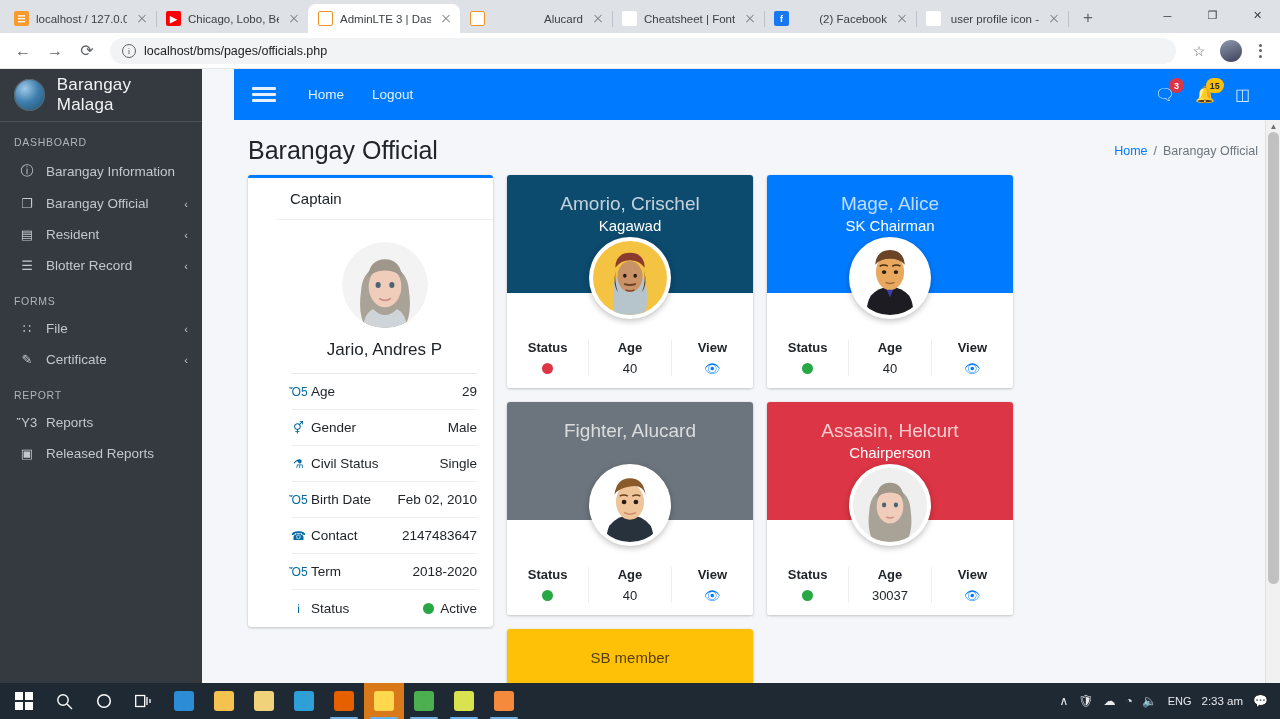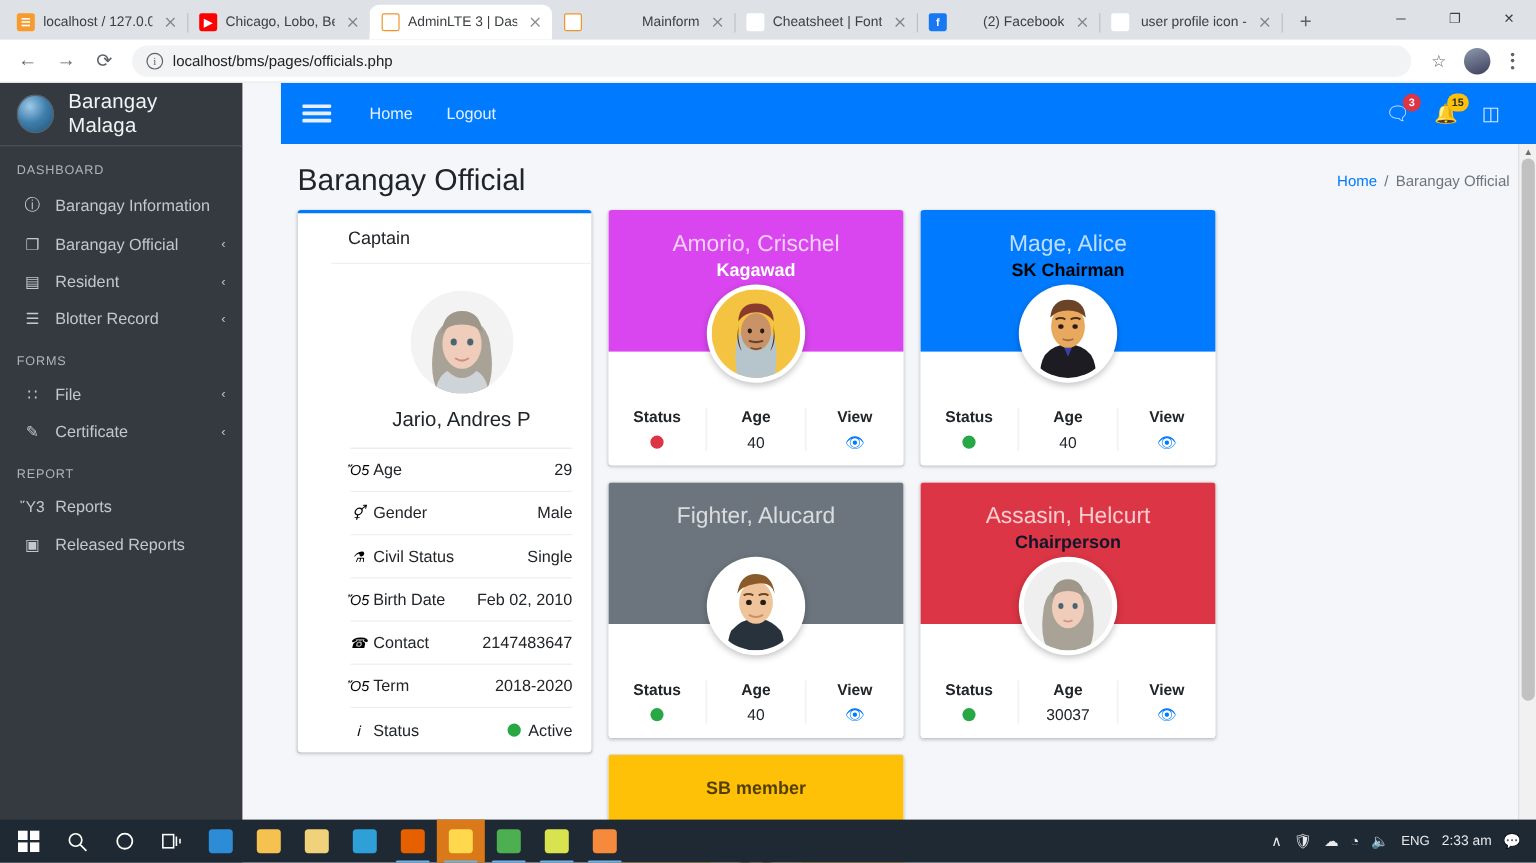--- a/index.html
+++ b/index.html
@@ -137,30 +137,30 @@
   .capavatar { width: 86px; height: 86px; margin: 8px auto 0 auto; border-radius: 50%;
     overflow: hidden; display: block; }
   .capname { text-align: center; font-size: 17px; color: #212529; padding: 12px 0 13px 0;
     border-bottom: 1px solid #e6e8ea; font-weight: 400; }
   .caplist { list-style: none; }
   .caplist li { display: flex; align-items: center; padding: 10px 0;
     border-bottom: 1px solid #eceeef; font-size: 13.5px; color: #212529; }
   .caplist li:last-child { border-bottom: 0; }
   .caplist .lbl { display: flex; align-items: center; gap: 6px; }
   .caplist .ico { width: 13px; display: inline-flex; justify-content: center;
-    font-size: 12px; color: #000000; font-style: italic; }
+    font-size: 12px; color: #0369a1; }
   .caplist .val { margin-left: auto; font-size: 13.5px; color: #212529;
     display: flex; align-items: center; gap: 6px; }
   .dot { width: 11px; height: 11px; border-radius: 50%; display: inline-block; }
 
   .ocard { width: 246px; border-radius: 3px; overflow: hidden; background: #fff;
     box-shadow: 0 0 1px rgba(0,0,0,.125), 0 1px 3px rgba(0,0,0,.2); }
   .ocard .ohead { height: 118px; padding-top: 18px; text-align: center; position: relative; }
   .ocard .oname { font-size: 19px; font-weight: 400; }
-  .ocard .orole { font-size: 15px; font-weight: bold; margin-top: 2px; }
+  .ocard .orole { font-size: 15px; font-weight: normal; margin-top: 2px; }
   .ocard .oavwrap { position: absolute; left: 50%; top: 62px; transform: translateX(-50%);
     width: 82px; height: 82px; border-radius: 50%; background: #fff; padding: 4px;
     box-shadow: 0 2px 6px rgba(0,0,0,.25); }
   .ocard .oav { width: 74px; height: 74px; border-radius: 50%; overflow: hidden; }
   .ocard .ofoot { padding: 47px 0 12px 0; display: flex; text-align: center; background:#fff;}
   .ocard .ofoot > div { flex: 1; border-right: 1px solid #eceeef; }
   .ocard .ofoot > div:last-child { border-right: 0; }
   .ocard .fh { font-size: 13px; font-weight: bold; color: #212529; }
   .ocard .fv { font-size: 13px; color: #212529; margin-top: 6px;
      display:flex; align-items:center; justify-content:center; min-height:14px;}
@@ -208,21 +208,21 @@
           <span class="tclose"></span>
           <span class="tsep"></span>
         </div>
         <div class="tab active">
           <span class="favicon fv-adminlte">▣</span>
           <span class="tlabel">AdminLTE 3 | Dash</span>
           <span class="tclose"></span>
         </div>
         <div class="tab">
           <span class="favicon fv-adminlte">▣</span>
-          <span class="tlabel">Mainform</span>
+          <span class="tlabel">Alucard</span>
           <span class="tclose"></span>
           <span class="tsep"></span>
         </div>
         <div class="tab">
           <span class="favicon fv-fontawesome">■</span>
           <span class="tlabel">Cheatsheet | Font</span>
           <span class="tclose"></span>
           <span class="tsep"></span>
         </div>
         <div class="tab">
@@ -433,21 +433,21 @@
                       <span>Active</span>
                     </span>
                   </li>
                 </ul>
             </div>
           </div>
         </div>
 
         <div class="colright" id="officials-host">
             <div class="ocard">
-              <div class="ohead" style="background:#d946ef">
+              <div class="ohead" style="background:#0c4a6e">
                 <div class="oname" style="color:rgba(255,255,255,.75)">Amorio, Crischel</div>
                 <div class="orole" style="color:#ffffff">Kagawad</div>
                 <div class="oavwrap">
                   <div class="oav"><svg viewBox="0 0 100 100" width="74" height="74">
                       <rect width="100" height="100" fill="#f5c342"></rect>
                       <path d="M28 60 q-3 22 2 42 h40 q5 -20 2 -42 q-3 -18 -22 -18 q-19 0 -22 18z" fill="#b6c4cb"></path>
                       <ellipse cx="50" cy="48" rx="17" ry="21" fill="#c99367"></ellipse>
                       <path d="M30 36 q1 -20 20 -20 q19 0 20 20 q-8 -10 -20 -10 q-12 0 -20 10z" fill="#8b3a2e"></path>
                       <path d="M31 40 q-5 18 3 30 q-6 -16 -3 -30z M69 40 q5 18 -3 30 q6 -16 3 -30z" fill="#4b2c1e"></path>
                       <ellipse cx="43" cy="47" rx="2.4" ry="2.8" fill="#2b1a10"></ellipse>
@@ -472,21 +472,21 @@
                   <div class="fh">View</div>
                   <div class="fv">
                     <span class="eye">👁</span>
                   </div>
                 </div>
               </div>
             </div>
             <div class="ocard">
               <div class="ohead" style="background:#007bff">
                 <div class="oname" style="color:rgba(255,255,255,.75)">Mage, Alice</div>
-                <div class="orole" style="color:#000000">SK Chairman</div>
+                <div class="orole" style="color:#ffffff">SK Chairman</div>
                 <div class="oavwrap">
                   <div class="oav"><svg viewBox="0 0 100 100" width="74" height="74">
                       <rect width="100" height="100" fill="#fff"></rect>
                       <path d="M24 74 q10 -12 26 -12 q16 0 26 12 q6 10 6 28 h-64 q0 -18 6 -28z" fill="#1c1c22"></path>
                       <path d="M44 62 h12 l-6 14z" fill="#3b3fa8"></path>
                       <ellipse cx="50" cy="42" rx="19" ry="24" fill="#e8a95f"></ellipse>
                       <path d="M30 32 q2 -20 20 -20 q18 0 20 20 q-7 -8 -20 -8 q-13 0 -20 8z" fill="#6b4326"></path>
                       <ellipse cx="42" cy="42" rx="3" ry="2.6" fill="#2a1c12"></ellipse>
                       <ellipse cx="58" cy="42" rx="3" ry="2.6" fill="#2a1c12"></ellipse>
                       <path d="M36 34 q6 -3 11 0 M53 34 q6 -3 11 0" stroke="#4a2e19" stroke-width="2.2" fill="none"></path>
@@ -544,21 +544,21 @@
                   <div class="fh">View</div>
                   <div class="fv">
                     <span class="eye">👁</span>
                   </div>
                 </div>
               </div>
             </div>
             <div class="ocard">
               <div class="ohead" style="background:#dc3545">
                 <div class="oname" style="color:rgba(255,255,255,.75)">Assasin, Helcurt</div>
-                <div class="orole" style="color:#0f172a">Chairperson</div>
+                <div class="orole" style="color:#ffffff">Chairperson</div>
                 <div class="oavwrap">
                   <div class="oav"><svg viewBox="0 0 100 100" width="74" height="74">
                       <rect width="100" height="100" fill="#efefef"></rect>
                       <path d="M22 58 q-4 30 8 45 h40 q12 -15 8 -45 q-2 -30 -28 -30 q-26 0 -28 30z" fill="#a9a296"></path>
                       <ellipse cx="50" cy="52" rx="18" ry="23" fill="#f0cdbb"></ellipse>
                       <path d="M31 42 q2 -22 19 -22 q17 0 19 22 q-6 -9 -19 -9 q-13 0 -19 9z" fill="#9e978a"></path>
                       <ellipse cx="42" cy="50" rx="2.9" ry="3.3" fill="#4a6572"></ellipse>
                       <ellipse cx="58" cy="50" rx="2.9" ry="3.3" fill="#4a6572"></ellipse>
                       <path d="M45 66 q5 3 10 0" stroke="#c98f83" stroke-width="2" fill="none"></path>
                     </svg></div>

